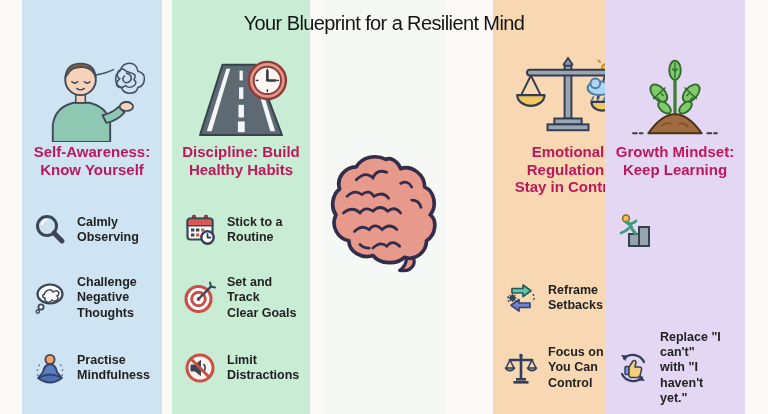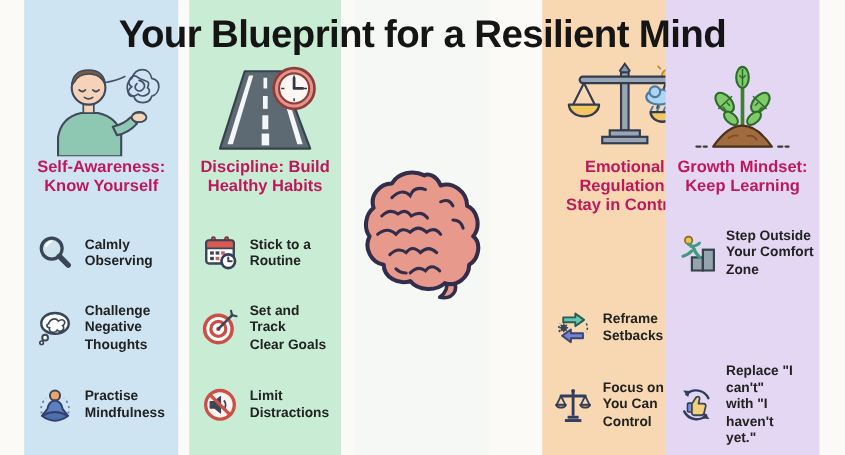--- a/index.html
+++ b/index.html
@@ -10,21 +10,21 @@
   }
   .col{position:absolute;top:0;bottom:0}
   #col1{left:22px;width:140px}
   #col2{left:172px;width:138px}
   #mid{left:322px;width:123px;background:#f5f8f5}
   #col3{left:445px;width:150px}
   #col4{left:605px;width:140px}
 
   .page-title{
     position:absolute;top:12px;left:0;width:100%;z-index:6;
-    text-align:center;font-size:35px;font-weight:bold;
+    text-align:center;font-size:20px;font-weight:normal;
     letter-spacing:-0.6px;color:#151515;
   }
   .illu{
     position:absolute;top:52px;left:0;right:0;height:92px;
     display:flex;align-items:center;justify-content:center;
   }
   .colhead{
     position:absolute;top:143px;left:2px;right:2px;
     text-align:center;font-weight:bold;font-size:15px;line-height:1.18;
     color:#be185d;white-space:pre-line;
@@ -294,23 +294,20 @@
     <span class="ic">
       <svg width="34" height="34" viewBox="0 0 34 34">
         <rect x="13" y="21" width="10" height="12" fill="#94a5b0" stroke="#36414b" stroke-width="2"></rect>
         <rect x="23" y="14" width="10" height="19" fill="#94a5b0" stroke="#36414b" stroke-width="2"></rect>
         <circle cx="10" cy="5.5" r="3.4" fill="#f3c14e" stroke="#8a6a1e" stroke-width="1.5"></circle>
         <path d="M10,9 q5,2 6,7 l4,5" stroke="#3f9a7e" stroke-width="3" fill="none" stroke-linecap="round"></path>
         <path d="M13,15 q-4,4 -8,5" stroke="#3f9a7e" stroke-width="2.8" fill="none" stroke-linecap="round"></path>
         <path d="M12,11 q5,0 8,-3" stroke="#3f9a7e" stroke-width="2.6" fill="none" stroke-linecap="round"></path>
       </svg>
     </span>
-    <span class="lbl">Step Outside
-Your Comfort
-Zone</span>
   </div>
   <div class="row r3">
     <span class="ic">
       <svg width="34" height="34" viewBox="0 0 34 34">
         <path d="M28,11 A12.5,12.5 0 0 0 8,7.5" stroke="#323c5c" stroke-width="2.2" fill="none" stroke-linecap="round"></path>
         <polygon points="5,4 9.5,10 11.5,4.5" fill="#323c5c"></polygon>
         <path d="M6,23 A12.5,12.5 0 0 0 26,26.5" stroke="#323c5c" stroke-width="2.2" fill="none" stroke-linecap="round"></path>
         <polygon points="29,30 24.5,24 22.5,29.5" fill="#323c5c"></polygon>
         <rect x="9" y="15.5" width="4" height="8" rx="1" fill="#8094d8" stroke="#323c5c" stroke-width="1.5"></rect>
         <path d="M13,23.5 v-7.5 l4,-6 q3,-1.5 3,1.5 l-1,4.5 h4.5 q2.5,0 2,2.5 l-1.4,6 q-0.5,2 -3,2 h-5.6 q-3,0 -2.5,-3 Z" fill="#f4cf7e" stroke="#3a4656" stroke-width="1.6" stroke-linejoin="round"></path>

